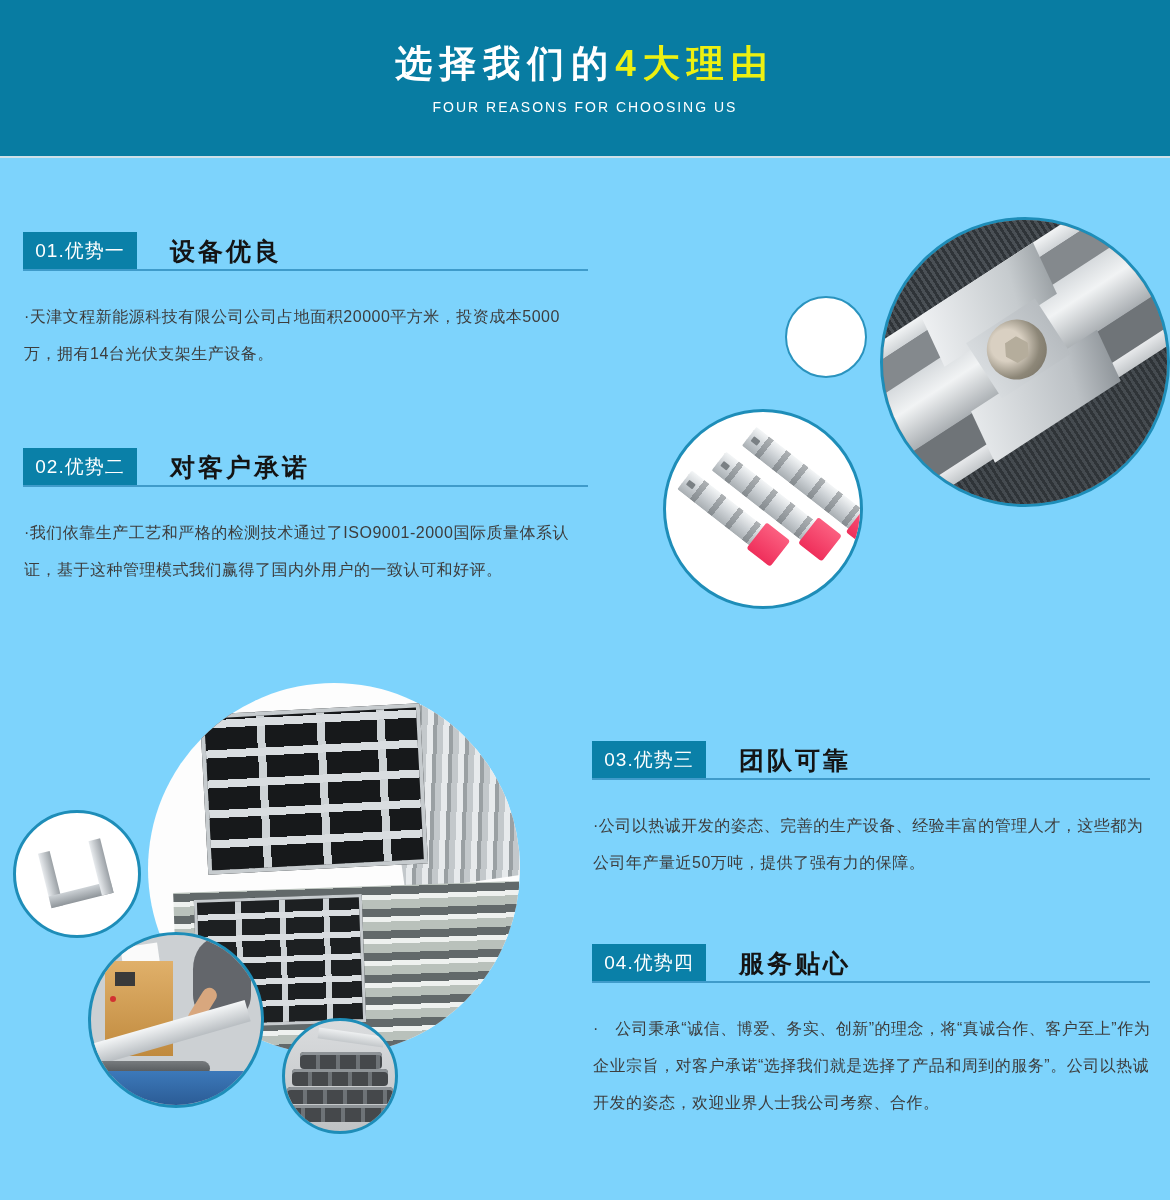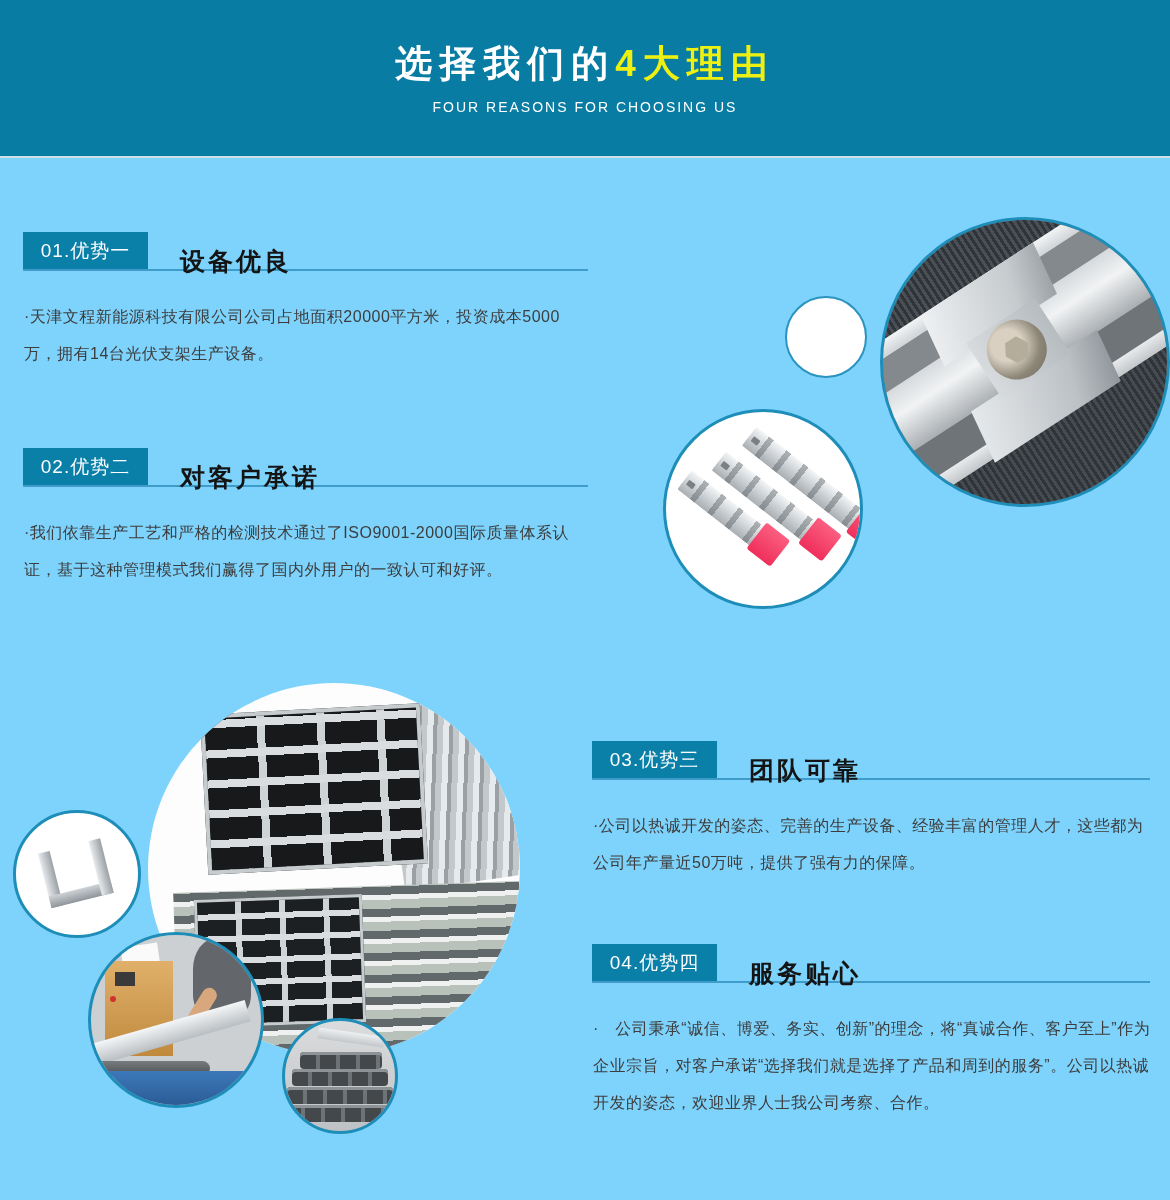--- a/index.html
+++ b/index.html
@@ -13,23 +13,23 @@
   
   .band{position:absolute;left:0;top:0;width:1170px;height:158px;background:var(--band,#087ca2);
         border-bottom:2px solid #cfe0e8;display:flex;flex-direction:column;align-items:center;box-sizing:border-box;}
   .title{margin-top:44px;font-size:37px;line-height:40px;font-weight:bold;color:#ffffff;letter-spacing:7px;white-space:nowrap;}
   .title .hl{color:var(--highlight,#edf011);}
   .subtitle{margin-top:15px;font-size:14px;font-weight:normal;color:#ffffff;letter-spacing:2px;white-space:nowrap;}
 
   
   .adv{position:absolute;}
   .adv .rule{position:absolute;left:0;top:37px;width:100%;height:2px;background:var(--rule,#3f9bca);}
-  .adv .badge{position:absolute;left:0;top:0;width:125px;height:37px;background:var(--badge,#0a80a8);
+  .adv .badge{position:absolute;left:0;top:0;width:114px;height:37px;background:var(--badge,#0a80a8);
               color:#fff;font-size:19px;display:flex;align-items:center;justify-content:center;letter-spacing:1px;}
-  .adv h3{position:absolute;left:147px;top:3px;margin:10px;font-size:25px;font-weight:bold;color:#141414;letter-spacing:3px;}
+  .adv h3{position:absolute;left:147px;top:3px;margin:0;font-size:25px;font-weight:bold;color:#141414;letter-spacing:3px;}
   .adv p{position:absolute;left:1px;top:66px;margin:0;font-size:16px;line-height:37px;color:#3d3d3d;letter-spacing:0.5px;}
   #s1{left:23px;top:232px;width:565px;height:170px;}
   #s2{left:23px;top:448px;width:565px;height:170px;text-decoration:underline;}
   #s3{left:592px;top:741px;width:558px;height:170px;}
   #s4{left:592px;top:944px;width:558px;height:190px;}
   #s1 p,#s2 p{width:567px;}
   #s3 p,#s4 p{width:558px;}
 
   
   .circle{position:absolute;border-radius:50%;overflow:hidden;background:#fff;box-sizing:border-box;}

